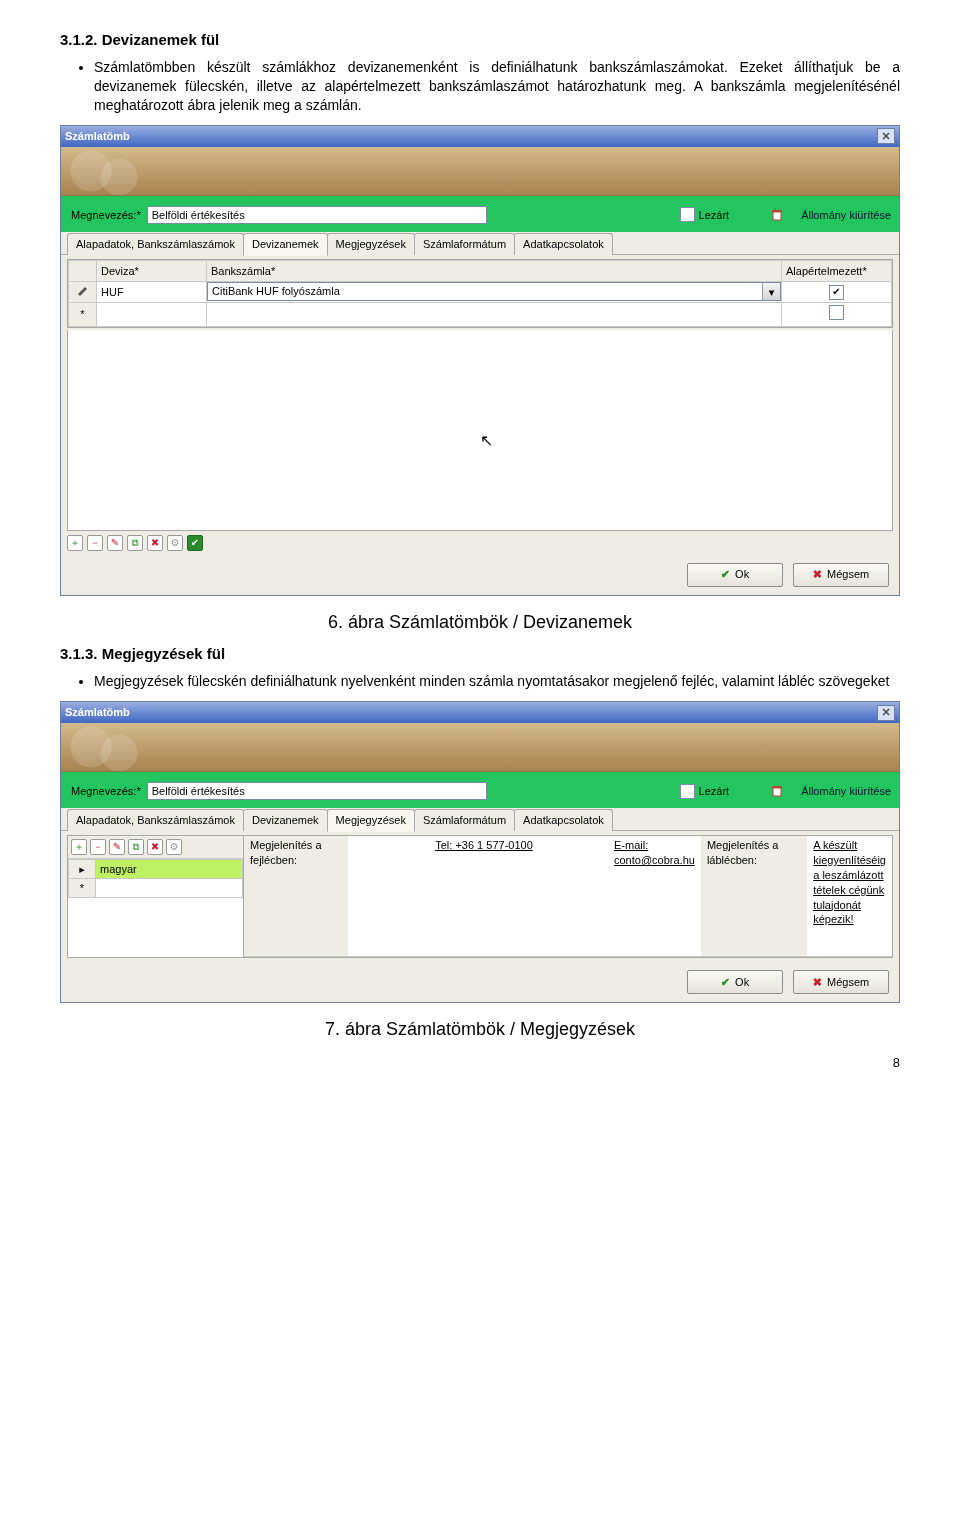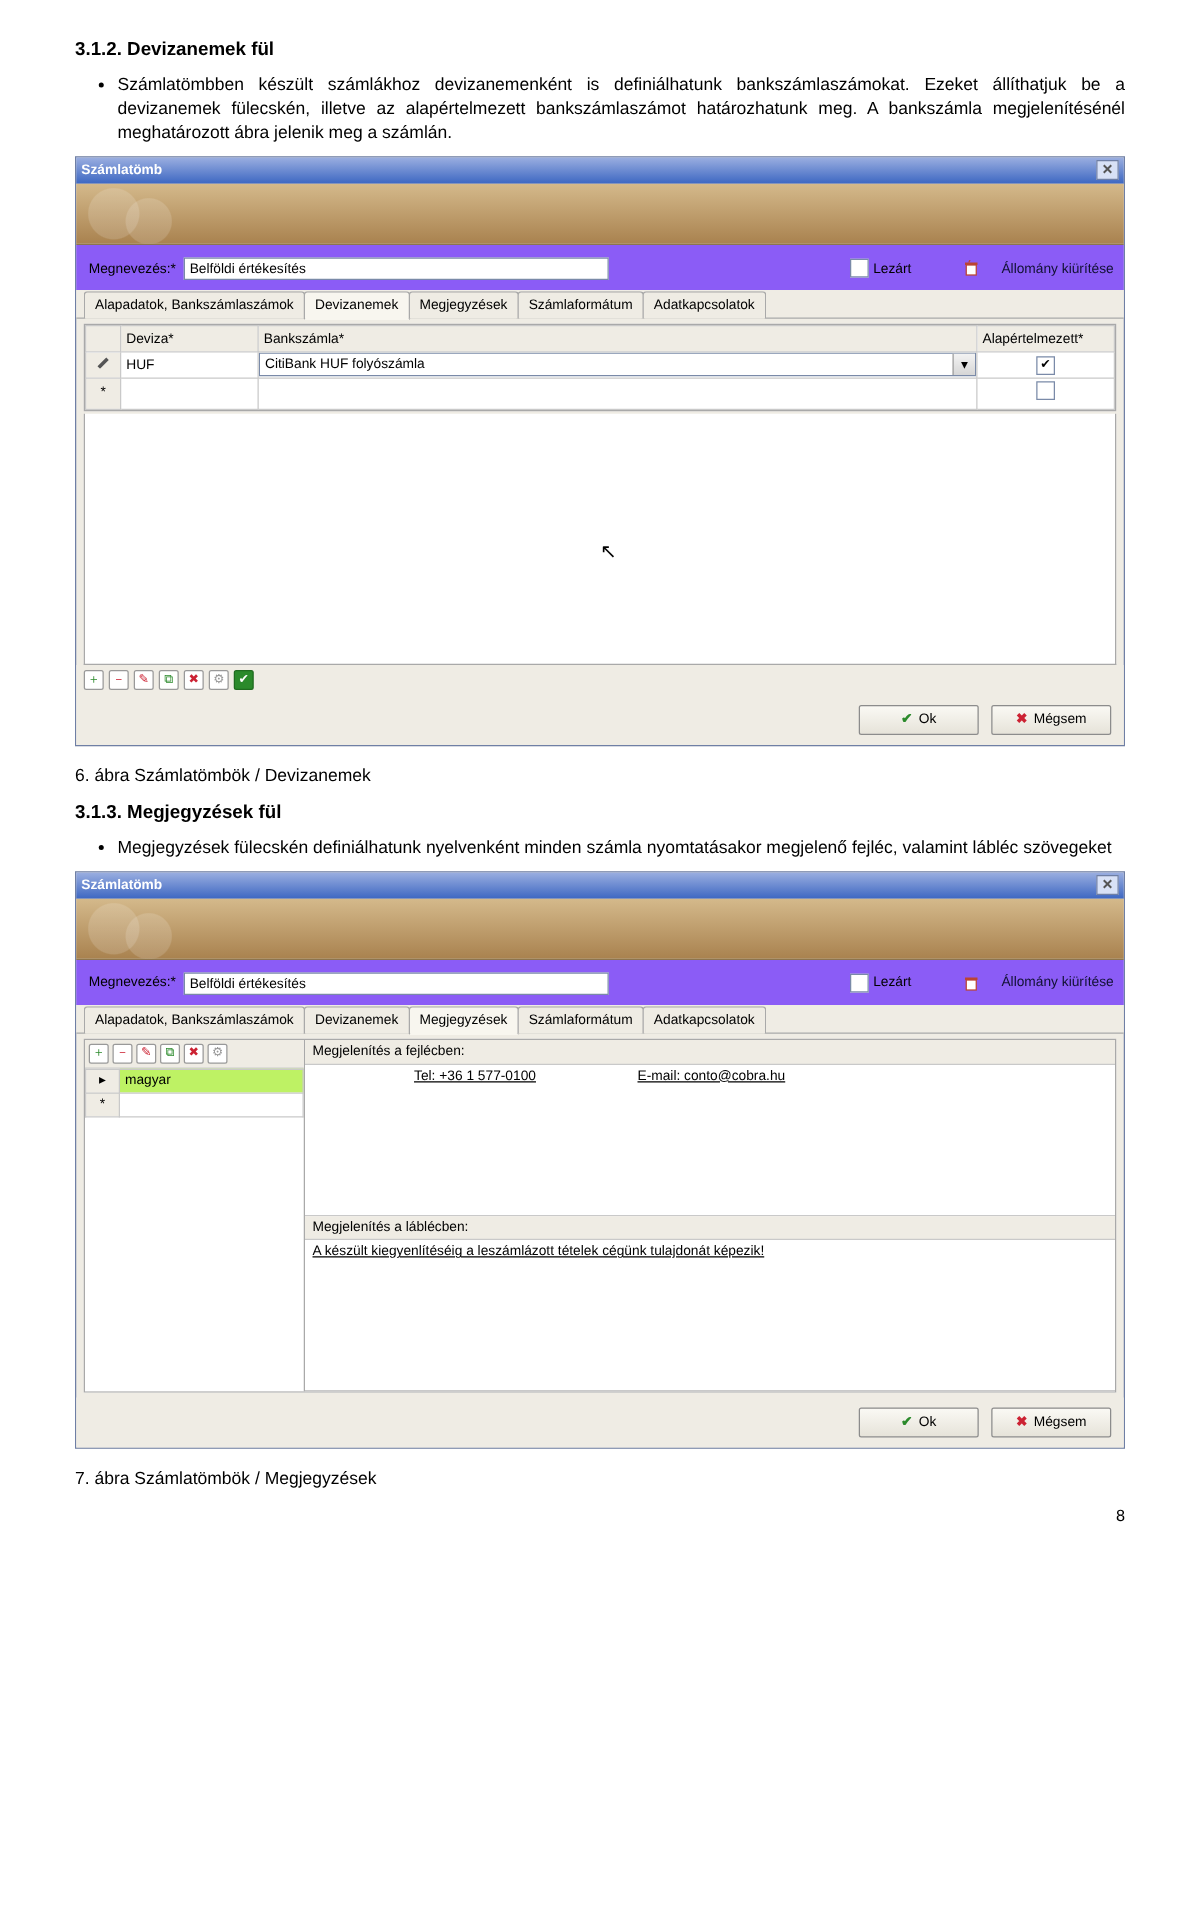--- a/index.html
+++ b/index.html
@@ -7,21 +7,21 @@
     background: #fff;
     margin: 0;
     padding: 24px 60px 24px 60px;
     color: #000;
     font-size: 14px;
     line-height: 1.35;
   }
   h3 { font-size: 15px; font-weight: bold; margin: 6px 0 8px 0; }
   ul.doc-bullets { list-style: disc; padding-left: 34px; margin: 4px 0 10px 0; }
   ul.doc-bullets li { margin-bottom: 6px; text-align: justify; }
-  .figcap { font-size: 14px; margin: 14px 0 10px 0; }
+  .figcap { text-align: center; font-size: 18px; margin: 14px 0 10px 0; }
   .pagenum { text-align: right; font-size: 13px; margin-top: 12px; }
 
   
   .shot {
     width: 838px;
     margin: 6px auto 4px auto;
     border: 1px solid #6f7fa5;
     background: #efece4;
     font-family: Tahoma, Arial, sans-serif;
     font-size: 11px;
@@ -51,21 +51,21 @@
     background:
       radial-gradient(circle at 30px 24px, rgba(255,255,255,0.15) 20px, transparent 21px),
       radial-gradient(circle at 58px 30px, rgba(255,255,255,0.15) 18px, transparent 19px),
       linear-gradient(#d4b98b, #a9824f);
     border-bottom: 1px solid #8c754e;
   }
   .formrow {
     display: flex;
     align-items: center;
     padding: 10px 8px 8px 10px;
-    background: #8b5cf6;
+    background: #22c55e;
   }
   .formrow label { margin-right: 6px; }
   .txt {
     height: 18px;
     border: 1px solid #7a8aa8;
     background: #fff;
     padding: 0 4px;
     font-family: Tahoma, Arial, sans-serif;
     font-size: 11px;
     box-sizing: border-box;
@@ -164,21 +164,21 @@
     border-right:1px solid #a9a9a9;
     background:#fff;
     display:flex; flex-direction:column;
   }
   .left .minitool { display:flex; gap:3px; padding:3px; border-bottom:1px solid #ccc; background:#efece4;}
   .left table { width:100%; border-collapse:collapse; }
   .left td { border:1px solid #c9c9c9; height:16px; font-size:11px; padding:1px 4px; }
   .left .rowhdr { width:18px; background:#efece4; text-align:center; }
   .left .sel { background:#bef264; }
   .left .fill { flex:1; }
-  .split .right { flex:1; display:flex; flex-direction:column; }
+  .split .right { flex:1; display:flex; flex-direction:row; }
   .fieldlbl { background:#efece4; padding:2px 6px; border-bottom:1px solid #c9c9c9; font-size:11px;}
   .fieldbox { background:#fff; flex:1; padding:2px 6px; font-size:11px; border-bottom:1px solid #c9c9c9;text-decoration:underline;}
   .fieldbox.tall { min-height:116px; }
   .headerline { display:flex; }
   .headerline .c1 { width:260px; text-align:center; }
   .headerline .c2 { flex:1; }
 
   .dropdownbtn {
     width:17px; background:linear-gradient(#f3f3f3,#d6d6d6);
     border-left:1px solid #9f9f9f; display:flex; align-items:center; justify-content:center;

